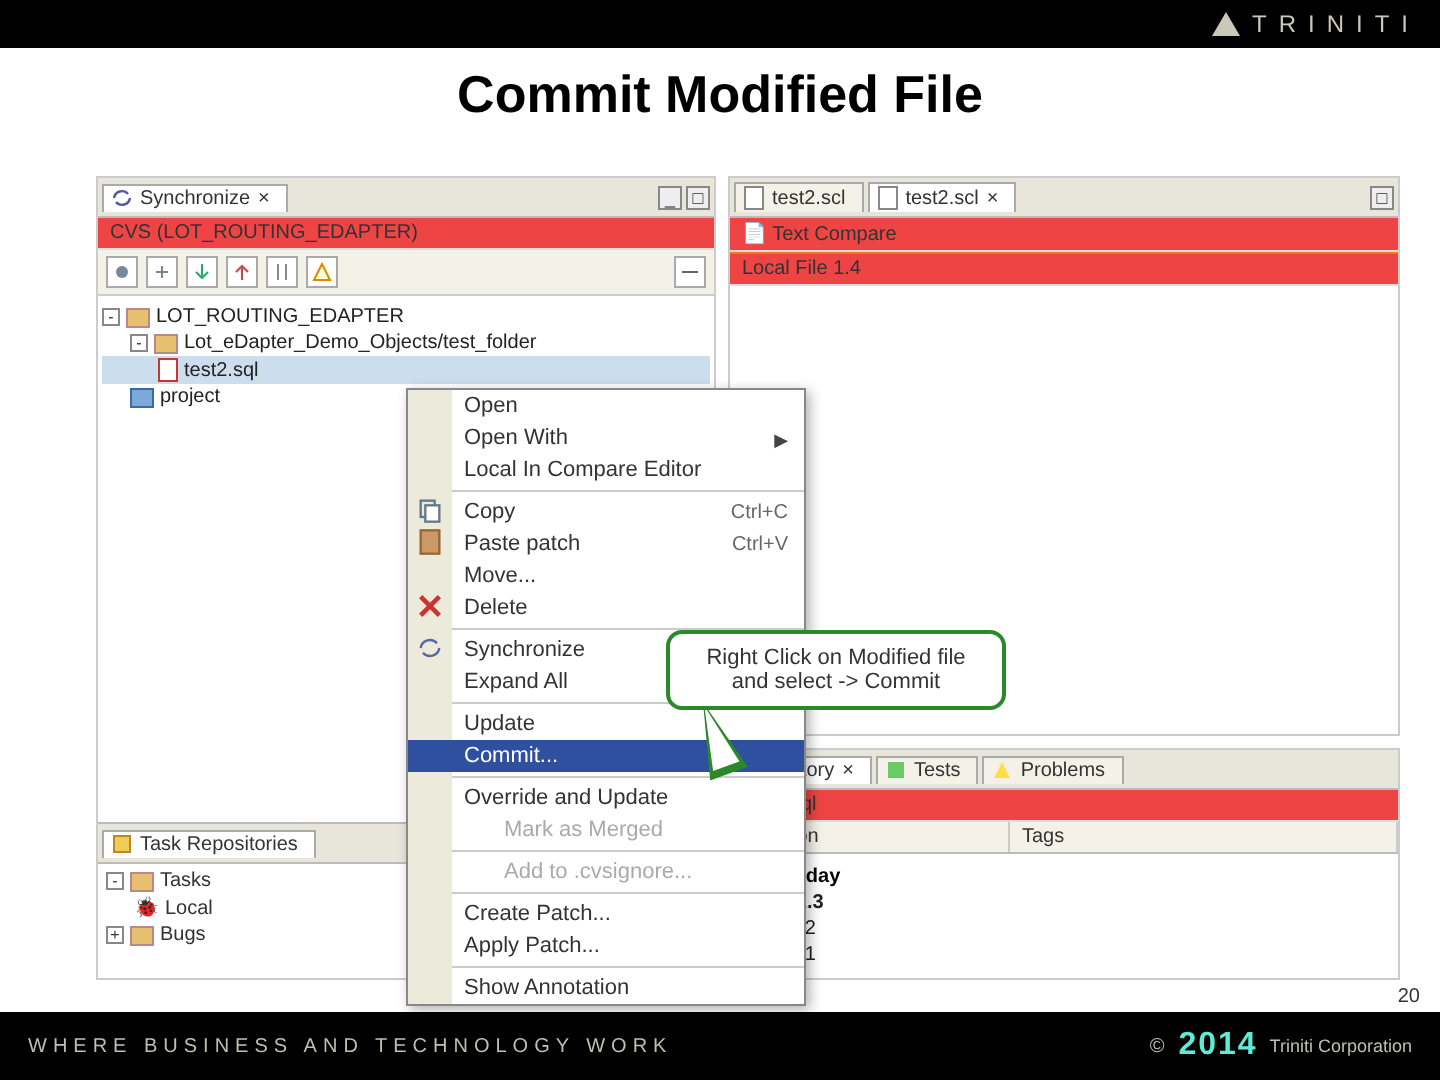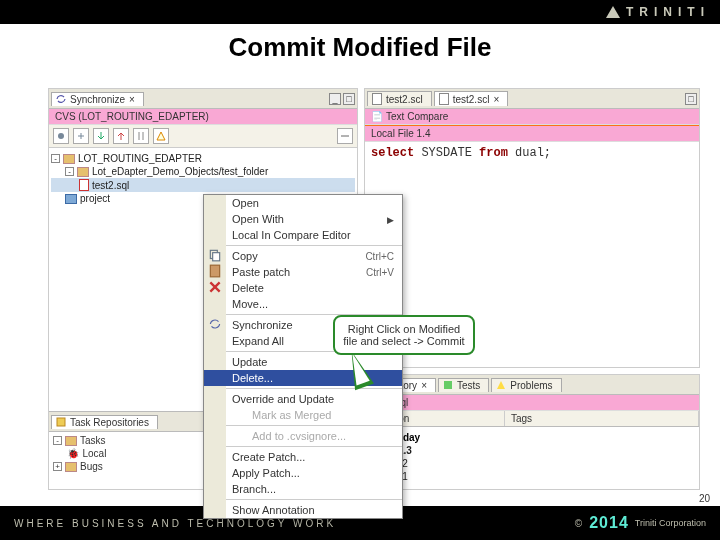--- a/index.html
+++ b/index.html
@@ -1,42 +1,42 @@
 <!DOCTYPE html>
 <html><head>
 <meta charset="utf-8">
 <style>
   * { box-sizing: border-box; margin: 0; padding: 0; }
   body { width: 720px; height: 540px; font-family: Arial, sans-serif; background: #fff; overflow: hidden; position: relative; }
 
   
   .top-header { height: 24px; background: #000; display: flex; align-items: center; justify-content: flex-end; padding-right: 10px; }
   .logo-triangle { width: 0; height: 0; border-left: 7px solid transparent; border-right: 7px solid transparent; border-bottom: 12px solid #c9c9b9; margin-right: 6px; }
-  .logo-text { color: #c9c9b9; letter-spacing: 6px; font-size: 12px; font-weight: bold; }
+  .logo-text { color: #c9c9b9; letter-spacing: 6px; font-size: 12px; font-weight: normal; }
 
   
   .slide-title { text-align: center; font-size: 26px; font-weight: bold; padding: 8px 17px 6px; }
 
   .ide-area { position: absolute; left: 48px; top: 88px; right: 20px; bottom: 50px; font-size: 11px; color: #333; }
 
   
   .left-pane { position: absolute; left: 0; top: 0; width: 310px; bottom: 0; background: #fff; border: 1px solid #ccc; }
   .right-pane { position: absolute; left: 316px; top: 0; right: 0; height: 280px; background: #fff; border: 1px solid #ccc; }
   .history-pane { position: absolute; left: 316px; top: 286px; right: 0; bottom: 0; background: #fff; border: 1px solid #ccc; }
 
   
   .tab-row { display: flex; align-items: center; background: #e8e6da; border-bottom: 1px solid #bbb; height: 20px; padding-left: 2px; gap: 2px; }
   .tab { display: inline-flex; align-items: center; background: #f4f2e8; padding: 1px 8px 1px 4px; border: 1px solid #aaa; border-bottom: none; font-size: 10px; gap: 4px; }
   .tab.active { background: #fff; }
   .tab-icon { width: 10px; height: 10px; display: inline-block; }
   .win-controls { margin-left: auto; display: flex; gap: 2px; padding-right: 2px; }
   .win-btn { width: 12px; height: 12px; border: 1px solid #888; background: #eee; font-size: 9px; line-height: 10px; text-align: center; }
 
   
-  .info-line { background: #f9a8d4; padding: 2px 6px; font-size: 10px; border-bottom: 1px solid #ddd; }
+  .info-line { background: #ef4444; padding: 2px 6px; font-size: 10px; border-bottom: 1px solid #ddd; }
 
   
   .toolbar { background: #f4f2e8; padding: 3px 4px; border-bottom: 1px solid #ccc; display: flex; gap: 4px; align-items: center; }
   .tbtn { width: 16px; height: 16px; border: 1px solid #aaa; background: #fff; display: inline-flex; align-items: center; justify-content: center; }
   .tbtn svg { width: 10px; height: 10px; }
 
   
   .tree { padding: 4px 2px; font-size: 10px; color: #222; }
   .tree-node { display: flex; align-items: center; gap: 3px; padding: 1px 0; white-space: nowrap; }
   .indent-1 { padding-left: 14px; }
@@ -53,21 +53,21 @@
   .cm-strip { position: absolute; left: 0; top: 0; bottom: 0; width: 22px; background: #eceada; }
   .cm-item { position: relative; padding: 2px 8px 2px 28px; display: flex; align-items: flex-end; }
   .cm-item .shortcut { margin-left: auto; color: #666; font-size: 10px; }
   .cm-item .arrow { margin-left: auto; color: #444; font-size: 9px; }
   .cm-item.highlight { background: #2f4f9f; color: #fff; }
   .cm-item.disabled { color: #aaa; padding-left: 48px; }
   .cm-sep { border-top: 1px solid #ccc; margin: 2px 0 2px 22px; }
   .cm-icon { position: absolute; left: 4px; width: 14px; height: 14px; display: flex; align-items: center; justify-content: center; }
 
   
-  .callout { position: absolute; left: 285px; top: 227px; width: 142px; background: #fff; border: 2px solid #2a8a2a; border-radius: 8px; padding: 6px 8px; font-size: 11px; text-align: center; z-index: 8; }
+  .callout { position: absolute; left: 285px; top: 227px; width: 170px; background: #fff; border: 2px solid #2a8a2a; border-radius: 8px; padding: 6px 8px; font-size: 11px; text-align: center; z-index: 8; }
   .callout-tail { position: absolute; left: 300px; top: 262px; width: 0; height: 0; border-left: 10px solid transparent; border-right: 10px solid transparent; border-top: 0; border-bottom: 38px solid #2a8a2a; z-index: 7; transform: rotate(-20deg); }
   .callout-tail::after { content: ""; position: absolute; left: -7px; top: 2px; width: 0; height: 0; border-left: 7px solid transparent; border-right: 7px solid transparent; border-bottom: 32px solid #fff; }
 
   
   .editor-body { padding: 4px 6px; font-family: "Courier New", monospace; font-size: 12px; }
   .kw { color: #8b0000; font-weight: bold; }
 
   
   .rev-icon { width: 10px; height: 10px; background: #e6b84a; border: 1px solid #b8862a; }
   .today-row { color: #000; }
@@ -215,23 +215,20 @@
       </div>
       <div class="win-controls">
         <span class="win-btn">□</span>
       </div>
     </div>
     <div class="info-line">
       <span>📄</span>
       <span>Text Compare</span>
     </div>
     <div class="info-line" style="border-top:1px solid #f97316">Local File 1.4</div>
-    <div class="editor-body">
-      <span class="kw">select</span><span> SYSDATE </span><span class="kw">from</span><span> dual;</span>
-    </div>
   </div>
 
   <div class="history-pane">
     <div class="tab-row">
       <div class="tab active">
         <span class="tab-icon"><svg viewBox="0 0 10 10">
               <circle cx="5" cy="5" r="4" stroke="#778" fill="none"></circle>
               <path d="M5 3v2l2 1" stroke="#778" fill="none"></path>
             </svg></span>
         <span>History</span>
@@ -302,69 +299,66 @@
     <div class="cm-item">
       <span class="cm-icon">
           <svg viewBox="0 0 12 12">
             <rect x="2" y="1" width="8" height="10" fill="#c96" stroke="#963"></rect>
           </svg>
         </span>
       <span>Paste patch</span>
         <span class="shortcut">Ctrl+V</span>
     </div>
     <div class="cm-item">
+        <span>Move...</span>
+      </div>
+    <div class="cm-item">
       <span class="cm-icon">
           <svg viewBox="0 0 12 12">
             <path d="M2 2l8 8M10 2l-8 8" stroke="#c33" stroke-width="2"></path>
           </svg>
         </span>
       <span>Delete</span>
     </div>
-    <div class="cm-item">
-        <span>Move...</span>
-      </div>
     <div class="cm-sep"></div>
     <div class="cm-item">
       <span class="cm-icon">
           <svg viewBox="0 0 12 12">
             <path d="M2 6a4 4 0 0 1 7-2M10 6a4 4 0 0 1-7 2" stroke="#56a" fill="none"></path>
           </svg>
         </span>
       <span>Synchronize</span>
     </div>
     <div class="cm-item">
         <span>Expand All</span>
       </div>
     <div class="cm-sep"></div>
     <div class="cm-item">
         <span>Update</span>
       </div>
     <div class="cm-item highlight">
-        <span>Delete...</span>
+        <span>Commit...</span>
       </div>
     <div class="cm-sep"></div>
     <div class="cm-item">
         <span>Override and Update</span>
       </div>
     <div class="cm-item disabled">
         <span>Mark as Merged</span>
       </div>
     <div class="cm-sep"></div>
     <div class="cm-item disabled">
         <span>Add to .cvsignore...</span>
       </div>
     <div class="cm-sep"></div>
     <div class="cm-item">
         <span>Create Patch...</span>
       </div>
     <div class="cm-item">
         <span>Apply Patch...</span>
-      </div>
-    <div class="cm-item">
-        <span>Branch...</span>
       </div>
     <div class="cm-sep"></div>
     <div class="cm-item">
         <span>Show Annotation</span>
       </div>
   </div>
 
   <div class="callout">
     <span>Right Click on Modified file and select -&gt; Commit</span>
   </div>

